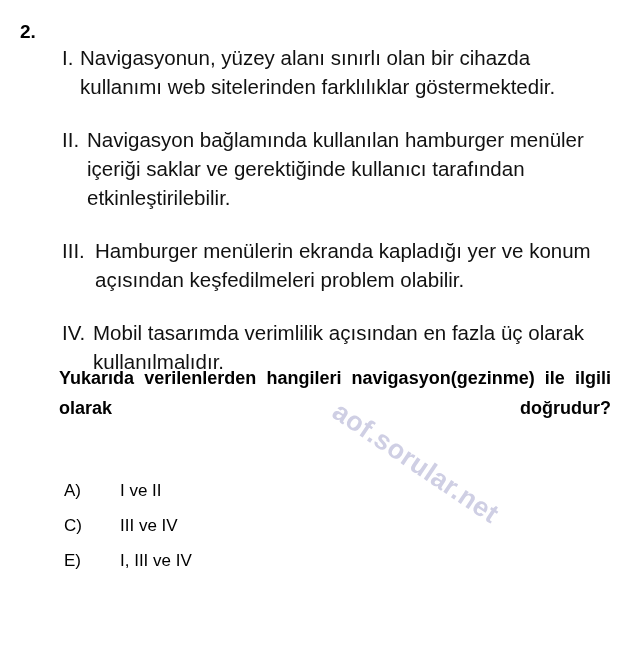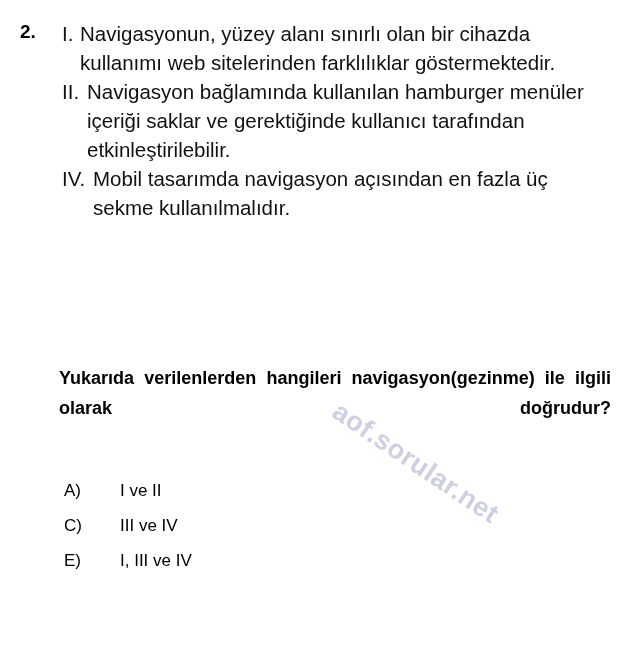--- a/index.html
+++ b/index.html
@@ -86,20 +86,21 @@
     margin: 0 0 0 0;
     color: #111111;
   }
   .stmt .marker {
     position: absolute;
     left: 0;
     top: 0;
   }
   .stmt .stmt-text {
     display: block;
+    margin-top: 24px;
   }
   .stmt-1 .stmt-text { padding-left: 18px; }
   .stmt-2 .stmt-text { padding-left: 25px; }
   .stmt-3 .stmt-text { padding-left: 33px; }
   .stmt-4 .stmt-text { padding-left: 31px; }
 
   
   .stem {
     position: absolute;
     left: 59px;
@@ -160,24 +161,28 @@
       <div class="stmt stmt-1">
         <span class="marker">I.</span>
         <span class="stmt-text">Navigasyonun, yüzey alanı sınırlı olan bir cihazda kullanımı web sitelerinden farklılıklar göstermektedir.</span>
       </div>
 
       <div class="stmt stmt-2">
         <span class="marker">II.</span>
         <span class="stmt-text">Navigasyon bağlamında kullanılan hamburger menüler içeriği saklar ve gerektiğinde kullanıcı tarafından etkinleştirilebilir.</span>
       </div>
 
+      <div class="stmt stmt-3">
+        <span class="marker">III.</span>
+        <span class="stmt-text">Hamburger menülerin ekranda kapladığı yer ve konum açısından keşfedilmeleri problem olabilir.</span>
+      </div>
 
       <div class="stmt stmt-4">
         <span class="marker">IV.</span>
-        <span class="stmt-text">Mobil tasarımda navigasyon açısından en fazla üç sekme kullanılmalıdır.</span>
+        <span class="stmt-text">Mobil tasarımda verimlilik açısından en fazla üç olarak kullanılmalıdır.</span>
       </div>
 
     </div>
 
     <div class="stem">
       <span>Yukarıda verilenlerden hangileri navigasyon(gezinme) ile ilgili olarak doğrudur?</span>
     </div>
 
     <div class="options">
 

